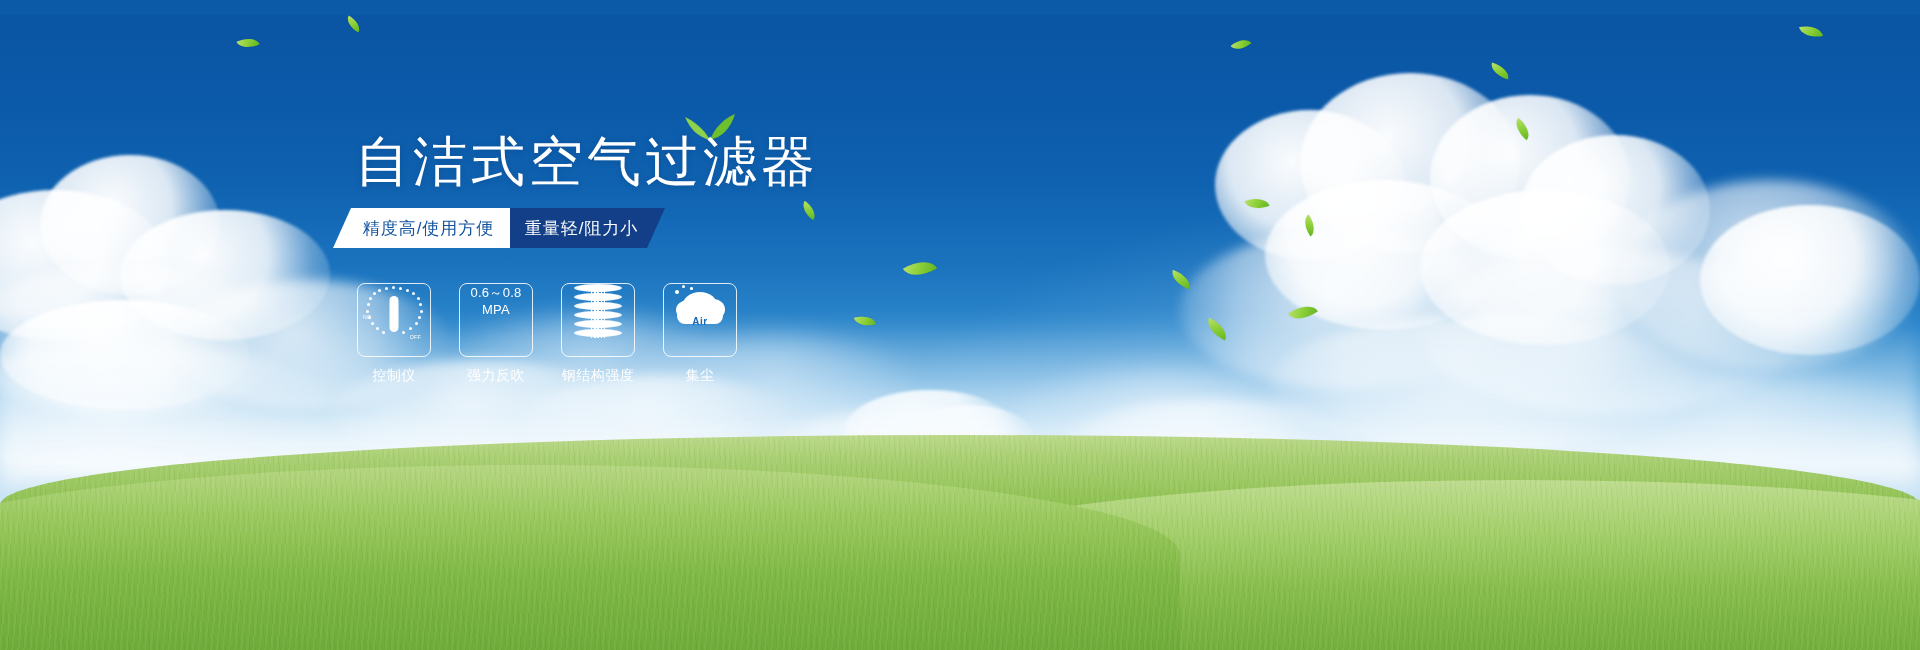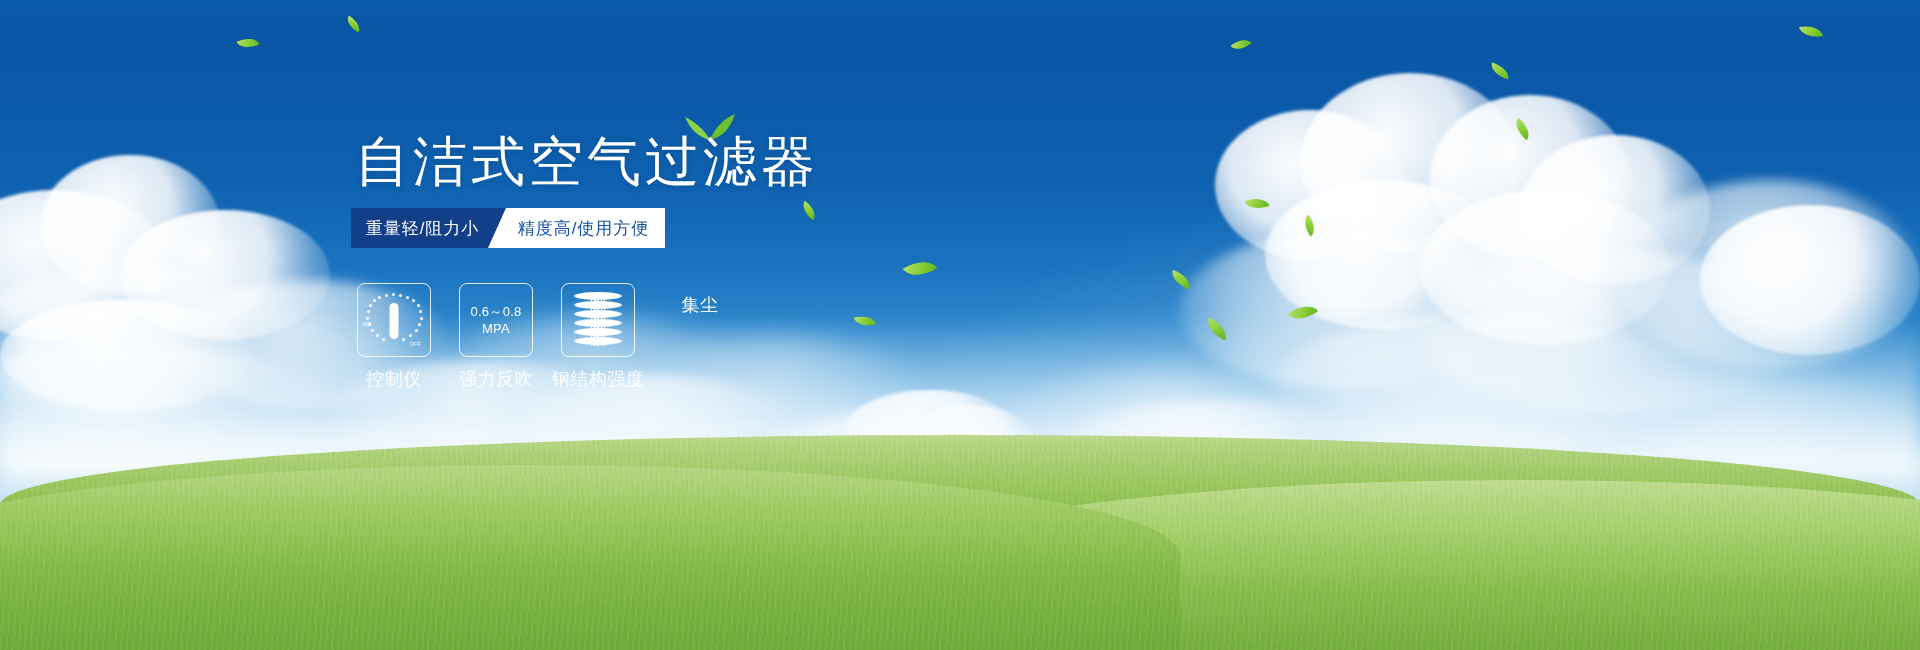--- a/index.html
+++ b/index.html
@@ -133,26 +133,26 @@
 
   .features {
     position: absolute; left: 357px; top: 268px;
     display: flex; gap: 28px;
   }
   .feature { width: 74px; display: flex; flex-direction: column; align-items: center; }
   .fbox {
     width: 74px; height: 74px;
     border: 1px solid rgba(255,255,255,.85);
     border-radius: 8px;
-    display: flex; align-items: center; justify-content: center;
+    display: flex; align-items: flex-start; justify-content: center;
     color: #ffffff;
     position: relative;
   }
   .fbox-text { font-size: 13px; line-height: 17px; text-align: center; letter-spacing: .3px; }
-  .fcap { margin-top: 10px; color: #ffffff; font-size: 18px; white-space: nowrap; letter-spacing: .5px; }
+  .fcap { margin-top: 10px; color: #ffffff; font-size: 14px; white-space: nowrap; letter-spacing: .5px; }
 
   
   .dial { position: relative; width: 62px; height: 58px; }
   .dial .dot { position: absolute; width: 3.4px; height: 3.4px; border-radius: 50%; background: #fff; }
   .dial .bar {
     position: absolute; left: 50%; top: 12px; transform: translateX(-50%);
     width: 9px; height: 36px; border-radius: 5px; background: #fff;
   }
   .dial .lbl { position: absolute; font-size: 5.2px; color: #fff; letter-spacing: .3px; }
   .dial .lbl.no  { left: 0px; top: 30px; }
@@ -246,22 +246,22 @@
   <div class="content">
 
     <svg class="title-leaf" viewBox="0 0 52 34">
       <path d="M26 33 C20 22 10 14 1 10 C6 22 14 30 26 33 Z" fill="#8ed14a"></path>
       <path d="M26 33 C31 20 41 11 51 7 C47 21 38 30 26 33 Z" fill="#6fc02f"></path>
     </svg>
 
     <div class="title">自洁式空气过滤器</div>
 
     <div class="badges">
+      <div class="badge badge-light">精度高/使用方便</div>
       <div class="badge badge-dark">重量轻/阻力小</div>
-      <div class="badge badge-light">精度高/使用方便</div>
     </div>
 
     <div class="features">
 
       <div class="feature">
         <div class="fbox">
           <div class="dial">
             <div class="bar"></div>
             <div class="dot" style="left:29px; top:2px;"></div>
             <div class="dot" style="left:36px; top:2.6px;"></div>
@@ -311,18 +311,30 @@
             <div class="disc" style="top:27px;"></div>
             <div class="disc" style="top:36px;"></div>
             <div class="disc" style="top:45px;"></div>
           </div>
         </div>
         <div class="fcap">钢结构强度</div>
       </div>
 
 
       <div class="feature">
+        <div class="fbox">
+          <div class="aircloud">
+            <div class="puff" style="left:10px; top:8px;  width:34px; height:26px;"></div>
+            <div class="puff" style="left:3px;  top:16px; width:24px; height:20px;"></div>
+            <div class="puff" style="left:28px; top:15px; width:24px; height:21px;"></div>
+            <div class="puff" style="left:4px;  top:24px; width:46px; height:16px; border-radius:9px;"></div>
+            <div class="spark" style="left:2px;  top:6px;  width:4px; height:4px;"></div>
+            <div class="spark" style="left:9px;  top:1px;  width:3px; height:3px;"></div>
+            <div class="spark" style="left:17px; top:3px;  width:2.5px; height:2.5px;"></div>
+            <div class="airtxt">Air</div>
+          </div>
+        </div>
         <div class="fcap">集尘</div>
       </div>
 
     </div>
   </div>
 </div>
 
 </body></html>

